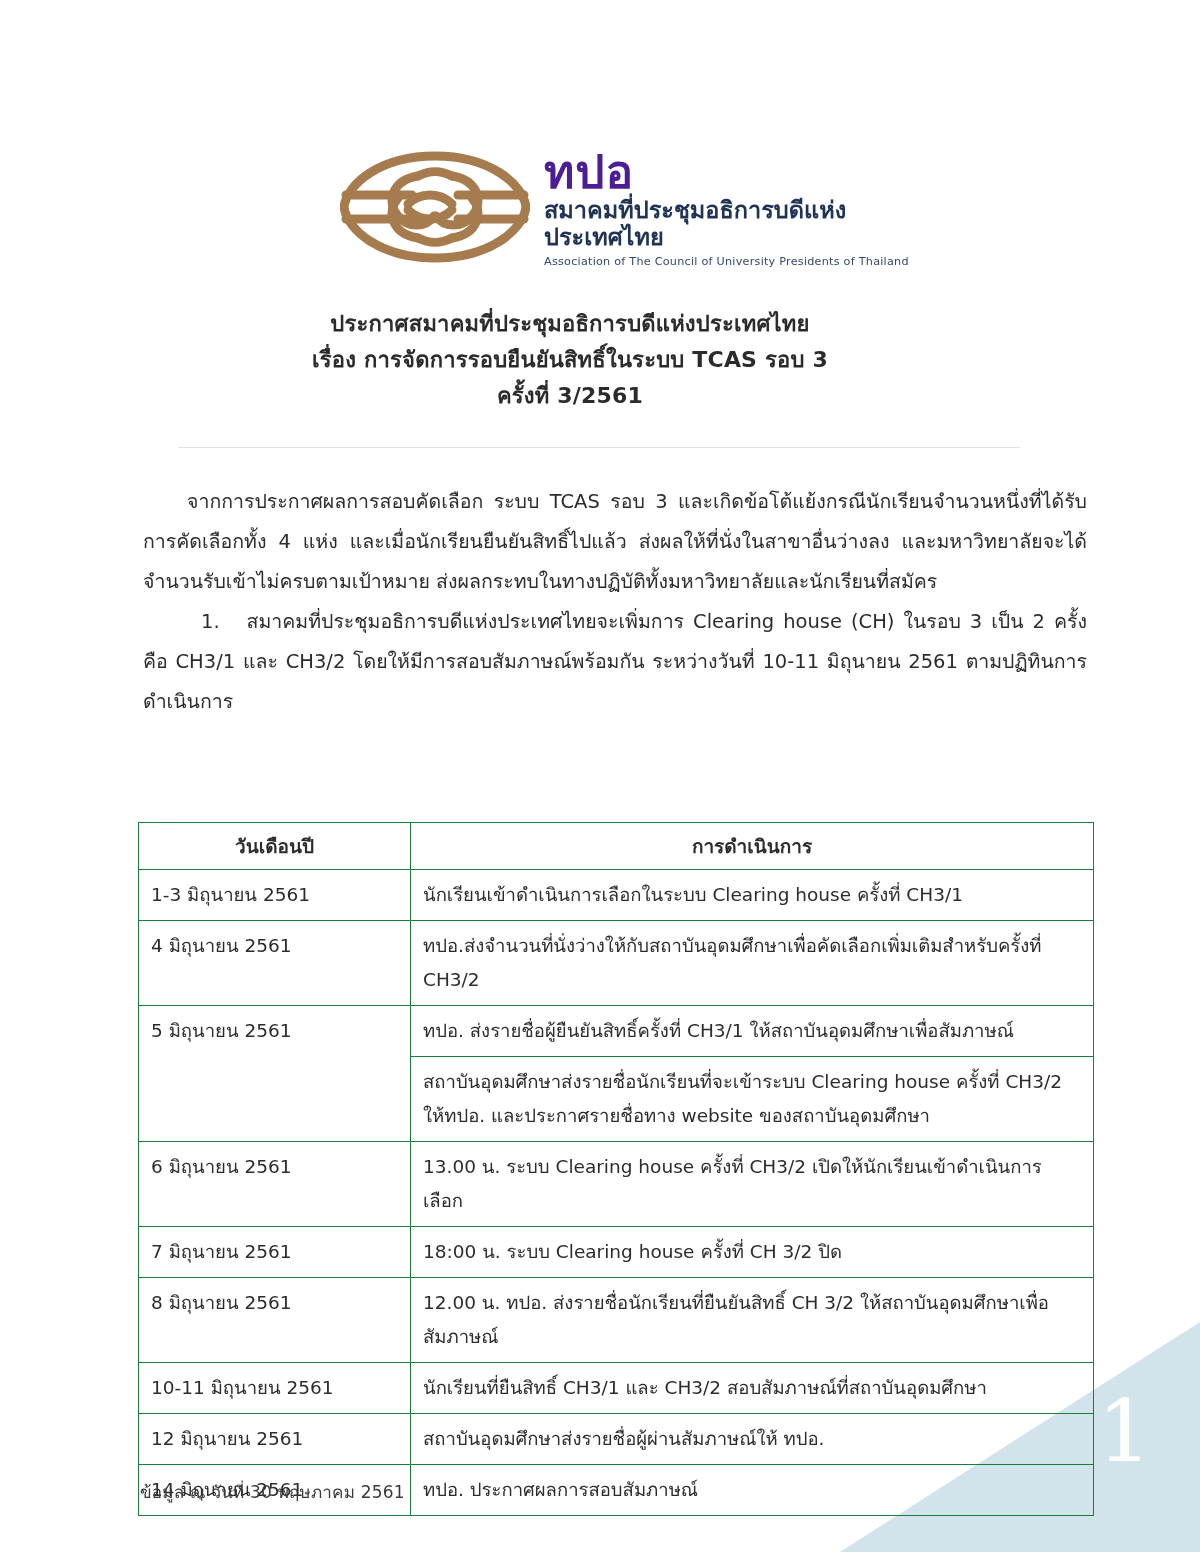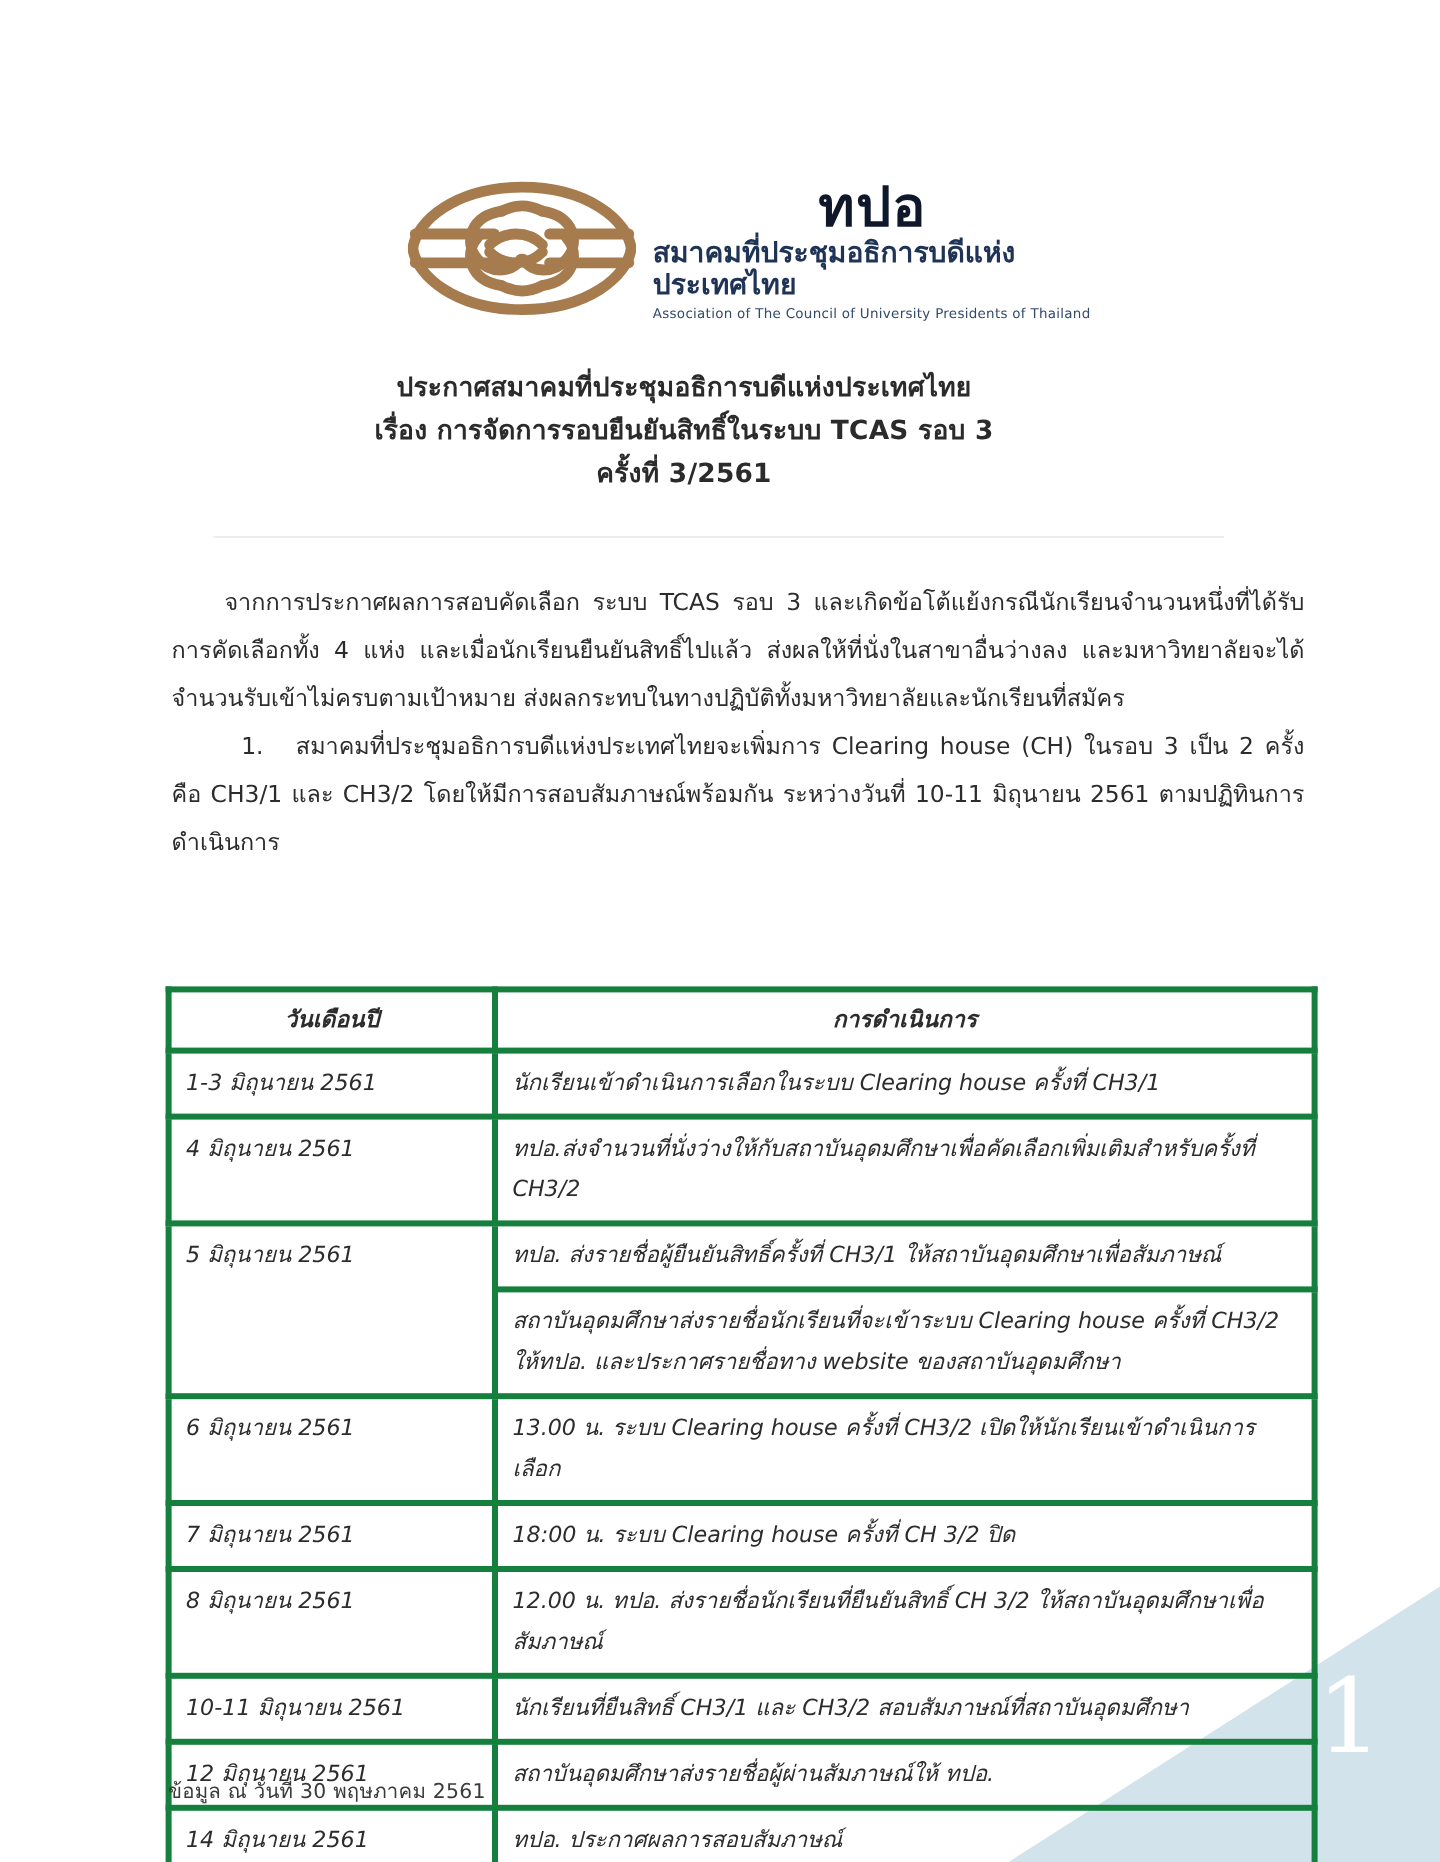--- a/index.html
+++ b/index.html
@@ -68,23 +68,22 @@
     flex: 0 0 190px;
   }
   .logo-text {
     padding-left: 14px;
     padding-top: 2px;
   }
   .logo-wordmark {
     font-size: 46px;
     line-height: 0.98;
     font-weight: bold;
-    color: #0f172a;
+    color: #4c1d95;
     letter-spacing: 1px;
-    text-align: center;
   }
   .logo-thai {
     font-size: 23.5px;
     line-height: 1.15;
     font-weight: bold;
     color: #1f3356;
     letter-spacing: 0px;
     margin-top: 2px;
   }
   .logo-eng {
@@ -154,28 +153,27 @@
   }
   table.sched {
     width: 955px;
     border-collapse: collapse;
     table-layout: fixed;
     color: #2c2c2c;
   }
   table.sched col.c-date { width: 272px; }
   table.sched col.c-act  { width: 683px; }
   table.sched th, table.sched td {
-    border: 5px solid #15803d;
+    border: 1px solid #15803d;
     padding: 8px 12px;
     font-size: 18.5px;
     line-height: 34px;
     vertical-align: top;
     text-align: left;
     font-weight: normal;
-    font-style: italic;
   }
   table.sched thead th {
     text-align: center;
     font-weight: bold;
     padding: 6px 10px;
     font-size: 19px;
   }
   table.sched td.date-cell {
     white-space: nowrap;
     margin-left: 20px;

